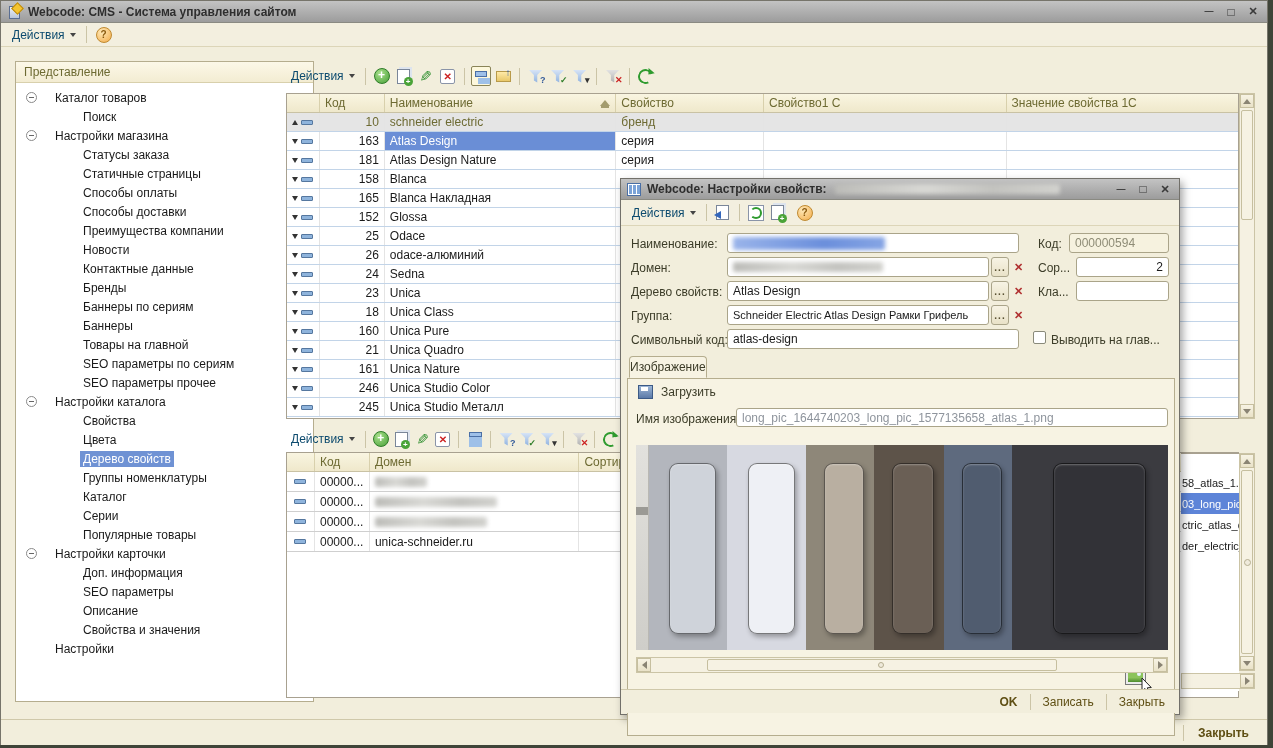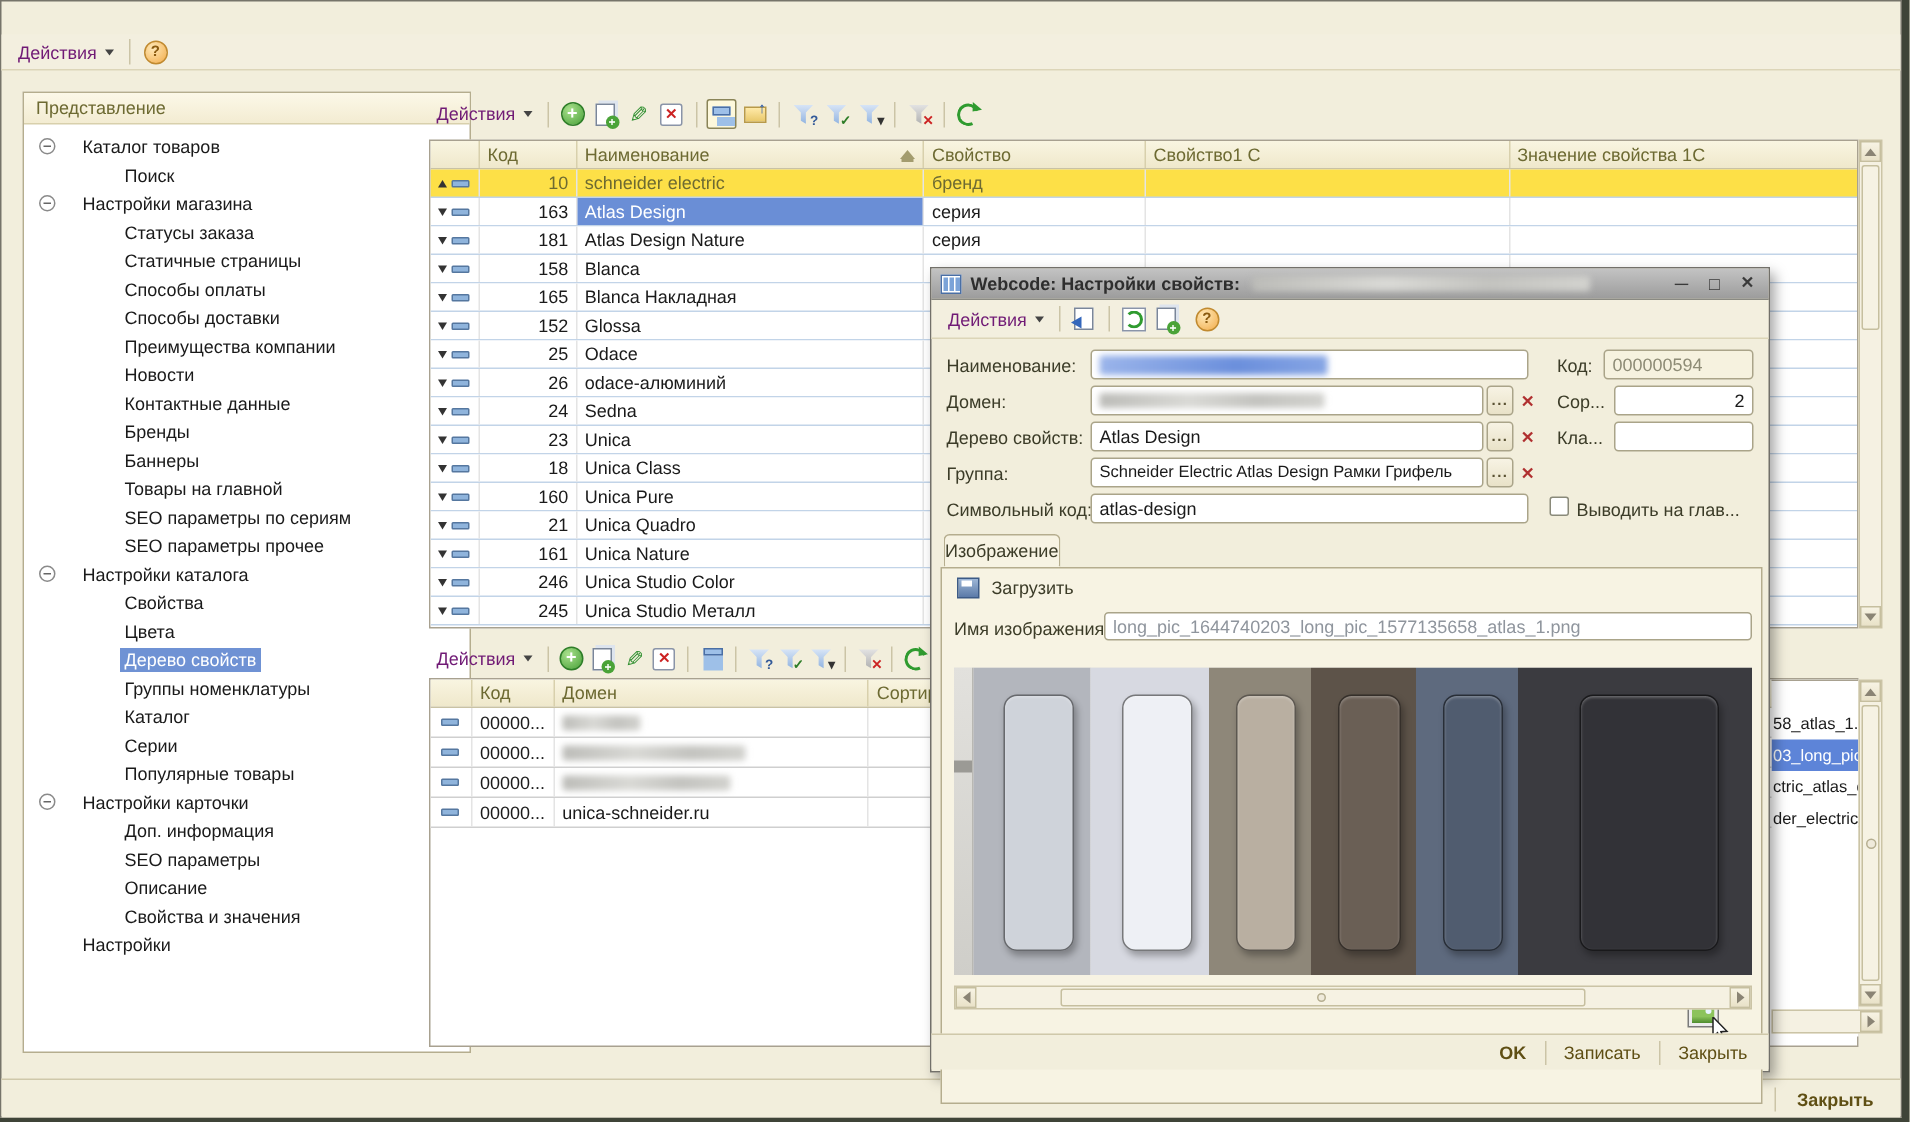--- a/index.html
+++ b/index.html
@@ -13,21 +13,21 @@
   .wbtn{width:16px;height:14px;display:flex;align-items:center;justify-content:center;color:#3a3a3a;font-weight:bold;font-size:11px;line-height:1;}
   .wbtn.min::after{content:"—";font-size:9px;}
   .wbtn.max::after{content:"□";font-size:12px;}
   .wbtn.cls::after{content:"✕";}
 
   .app-ico{width:15px;height:15px;position:relative;display:inline-block;}
   .app-ico::before{content:"";position:absolute;left:2px;bottom:0;width:9px;height:11px;background:linear-gradient(#eef2f8,#b9c6da);border:1px solid #5a6e92;}
   .app-ico::after{content:"";position:absolute;right:0;top:0;width:7px;height:7px;background:#f4c430;transform:rotate(45deg);border:1px solid #b8860b;}
 
   .menubar{position:absolute;left:0;top:22px;right:0;height:24px;background:#f3efdf;border-bottom:1px solid #dcd5b8;display:flex;align-items:center;padding:0 6px;}
-  .menu-btn{display:inline-flex;align-items:center;gap:5px;padding:2px 5px;color:#701a75;cursor:default;}
+  .menu-btn{display:inline-flex;align-items:center;gap:5px;padding:2px 5px;color:#0c4a6e;cursor:default;}
   .dd-arrow{width:0;height:0;border-left:3.5px solid transparent;border-right:3.5px solid transparent;border-top:4px solid #444;display:inline-block;}
   .tsep{width:1px;height:17px;background:#cbc4a6;margin:0 5px;display:inline-block;}
 
   .i-help{width:16px;height:16px;border-radius:50%;background:radial-gradient(circle at 35% 30%,#ffe9b8,#f2ab49);border:1px solid #c08a30;display:inline-flex;align-items:center;justify-content:center;}
   .i-help::after{content:"?";color:#8a5a10;font-weight:bold;font-size:10px;}
 
   
   .ico{width:20px;height:20px;display:inline-flex;align-items:center;justify-content:center;position:relative;margin:0 1px;}
   .i-add::before{content:"";width:14px;height:14px;border-radius:50%;background:radial-gradient(circle at 35% 30%,#a9e08c,#48a038);border:1px solid #2e7d28;}
   .i-add::after{content:"+";position:absolute;color:#fff;font-weight:bold;font-size:12px;line-height:1;top:3px;}
@@ -67,21 +67,21 @@
   .tree-item .expander{position:absolute;left:10px;top:4px;width:11px;height:11px;border:1px solid #8a8a8a;border-radius:50%;}
   .tree-item .expander::after{content:"";position:absolute;left:2px;top:4px;width:5px;height:1px;background:#666;}
   .tree-item .tlabel{padding:1px 3px;}
   .tree-item.sel .tlabel{background:#6f92d4;color:#fff;}
 
   
   .tablebox{position:absolute;background:#fff;border:1px solid #a8a190;overflow:hidden;}
   .thead{display:flex;height:19px;background:linear-gradient(#f9f5e1,#efe8cb);border-bottom:1px solid #c9c2a4;}
   .th{color:#6d6a32;padding:2px 5px;border-right:1px solid #d8d0ac;display:flex;align-items:center;overflow:hidden;white-space:nowrap;}
   .trow{display:flex;border-bottom:1px solid #c2d4e8;background:#fff;}
-  .trow.grp{background:#fde047;}
+  .trow.grp{background:#e5e5e5;}
   .trow.grp .td{color:#6d6a32;}
   .td{padding:2px 5px;border-right:1px solid #e4e4e4;overflow:hidden;white-space:nowrap;display:flex;align-items:center;}
   .td.num{justify-content:flex-end;}
   .td.cellsel{background:#6a8ed6;color:#fff;}
   .t-top .trow{height:19px;}
   .t-bot .trow{height:20px;border-bottom:1px solid #cfcfcf;}
   .c0{width:33px;justify-content:center;gap:3px;}
   .c1{width:65px;}
   .c2{width:232px;}
   .c3{width:148px;}
@@ -153,20 +153,29 @@
   .mini-img::after{content:"";position:absolute;right:2px;top:1px;width:4px;height:4px;border-radius:50%;background:#e8f4ff;}
   .cursor-svg{position:absolute;right:-2px;bottom:-4px;}
 
   .dlg-btnrow{position:absolute;left:0;right:0;top:510px;height:24px;border-top:1px solid #cfc8aa;display:flex;align-items:center;justify-content:flex-end;gap:8px;padding-right:10px;background:#f2eedc;}
 </style>
 </head>
 <body>
 
 <div class="win">
 
+  <div class="titlebar">
+    <span class="app-ico"></span>
+    <span class="title">Webcode: CMS - Система управления сайтом</span>
+    <span class="winbtns">
+      <span class="wbtn min"></span>
+      <span class="wbtn max"></span>
+      <span class="wbtn cls"></span>
+    </span>
+  </div>
 
   <div class="menubar">
     <span class="menu-btn">
       <span>Действия</span>
       <span class="dd-arrow"></span>
     </span>
     <span class="tsep"></span>
     <span class="i-help" style="margin-left:4px;"></span>
   </div>
 
@@ -200,20 +209,23 @@
           <span class="tlabel">Преимущества компании</span>
         </div>
         <div class="tree-item lvl1">
           <span class="tlabel">Новости</span>
         </div>
         <div class="tree-item lvl1">
           <span class="tlabel">Контактные данные</span>
         </div>
         <div class="tree-item lvl1">
           <span class="tlabel">Бренды</span>
+        </div>
+        <div class="tree-item lvl1">
+          <span class="tlabel">Баннеры по сериям</span>
         </div>
         <div class="tree-item lvl1">
           <span class="tlabel">Баннеры</span>
         </div>
         <div class="tree-item lvl1">
           <span class="tlabel">Товары на главной</span>
         </div>
         <div class="tree-item lvl1">
           <span class="tlabel">SEO параметры по сериям</span>
         </div>

